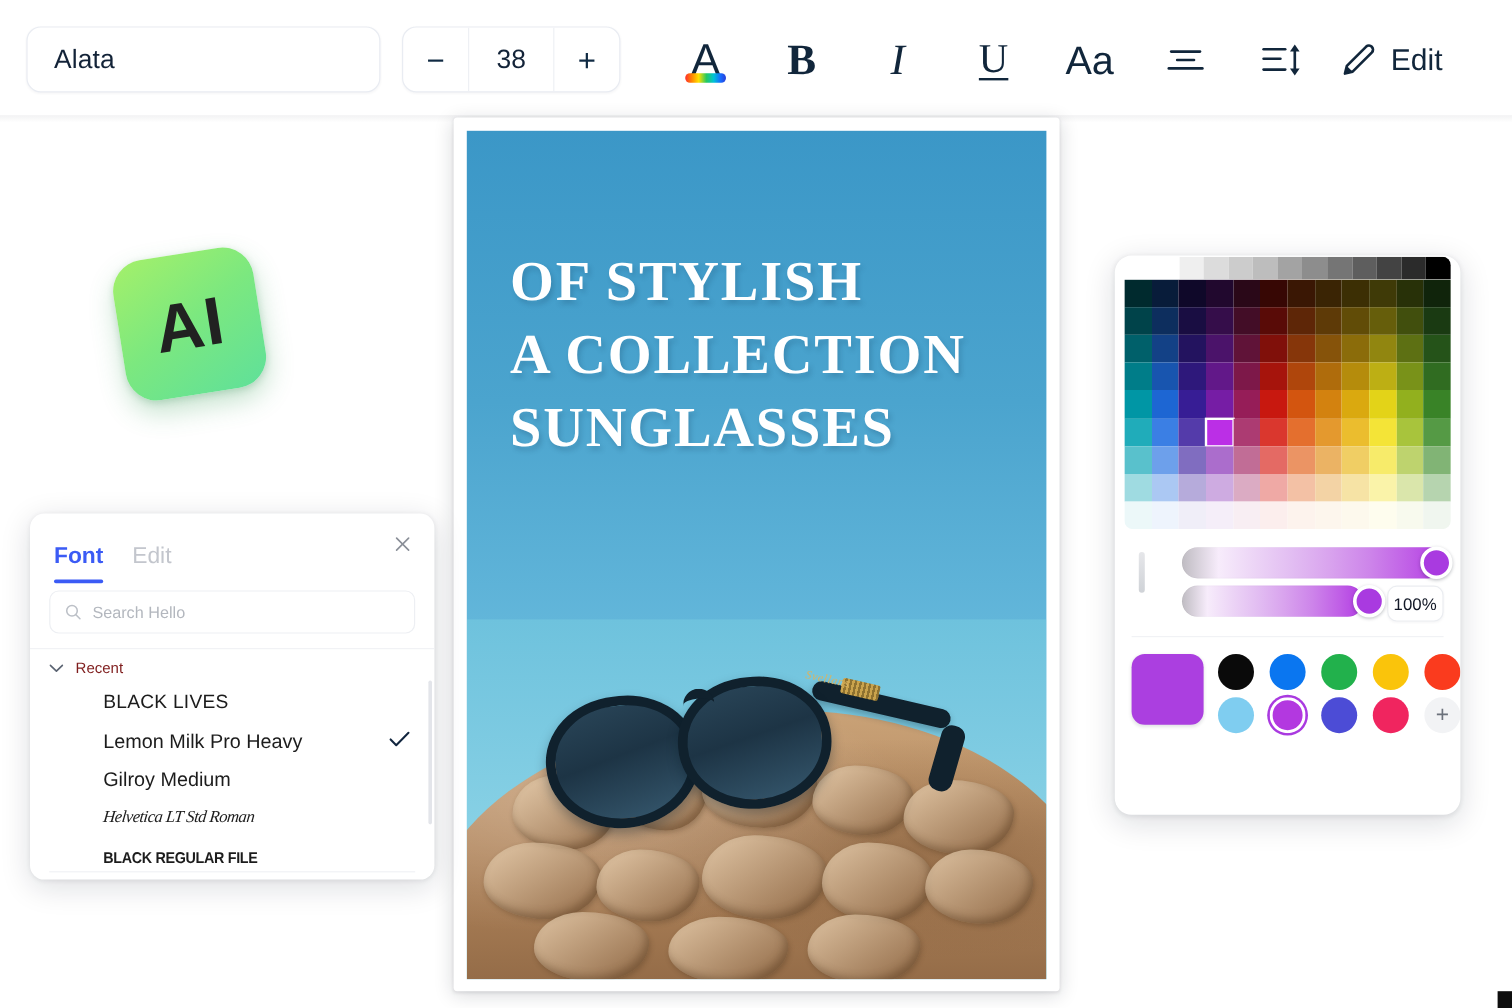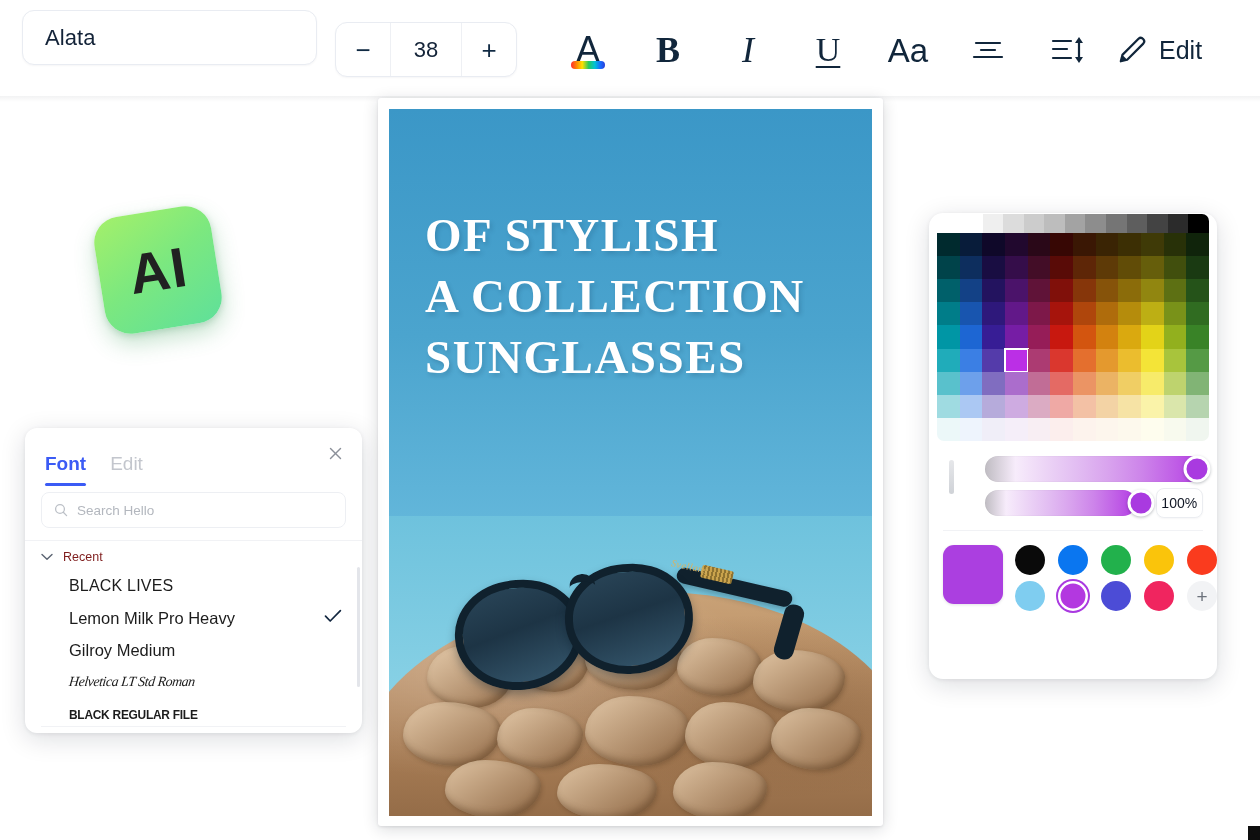--- a/index.html
+++ b/index.html
@@ -15,21 +15,21 @@
   .toolbar {
     position: absolute; left: 0; top: 0; width: 1260px; height: 99px;
     background: #ffffff; display: flex; align-items: center;
   }
   .toolbar-shadow {
     position:absolute; left:0; top:96px; width:1260px; height:6px;
     background: linear-gradient(to bottom, rgba(16,24,40,0.055), rgba(16,24,40,0));
     pointer-events:none;
   }
   .font-name-box {
-    position:absolute; left:22px; top:10px; width:295px; height:55px;
+    position:absolute; left:22px; top:22px; width:295px; height:55px;
     border:1px solid #e9ecf2; border-radius:12px; background:#fff;
     display:flex; align-items:center; padding:0 22px;
     box-shadow: 0 1px 2px rgba(16,24,40,0.04);
   }
   .font-name-box .txt { font-size:22px; color:#132338; letter-spacing:0.1px; }
 
   .stepper {
     position:absolute; left:335px; top:22px; height:55px; width:182px;
     border:1px solid #e9ecf2; border-radius:12px; background:#fff;
     display:flex; align-items:stretch; overflow:hidden;
@@ -195,21 +195,21 @@
     height:36px; border:1px solid #edeff3; border-radius:8px; background:#fff;
     display:flex; align-items:center; gap:9px; padding:0 12px;
   }
   .fp-search .ph { font-size:13.5px; color:#b3b7be; }
   .fp-divider { height:1px; background:#f1f2f5; }
   .fp-list { position:relative; height:192px; overflow:hidden; }
   .fp-recent { display:flex; align-items:center; gap:10px; padding:9px 16px 6px 16px; }
   .fp-recent .label { font-size:12.5px; color:#7f1d1d; }
   .fp-item {
     height:32px; display:flex; align-items:center; justify-content:space-between;
-    padding:0 20px 0 44px; cursor:pointer; color:#1c1c1c;
+    padding:0 20px 0 44px; cursor:pointer; color:#1c1c1c;margin-left:17px;
   }
   .fi-black-lives { font-family:"Liberation Sans", sans-serif; font-size:16px; letter-spacing:0.2px; }
   .fi-lemon { font-family:"Liberation Sans", sans-serif; font-size:16.5px; }
   .fi-gilroy { font-family:"Liberation Sans", sans-serif; font-size:16.5px; }
   .fi-helv { font-family:"Liberation Serif", serif; font-style:italic; font-size:14px;
              letter-spacing:-0.5px; transform:skewX(-6deg); }
   .fi-blackreg { font-family:"Liberation Sans", sans-serif; font-weight:700; font-size:13px;
                  letter-spacing:-0.3px; transform:scaleX(0.92); transform-origin:left center; }
   .fp-check { color:#12263f; font-size:16px; }
   .fp-bottomline { position:absolute; left:16px; right:16px; bottom:6px; height:1px; background:#f1f2f5; }
@@ -246,21 +246,21 @@
   .hue-grid i { display:block; position:relative; }
   .sw-sel {
     position:absolute; inset:-1px; border:2.5px solid #ffffff; box-sizing:border-box;
     box-shadow: 0 0 0 0.5px rgba(0,0,0,0.06);
   }
   .sliders { position:relative; margin-top:15px; padding:0 14px; }
   .slider-handle-bar {
     position:absolute; left:20px; top:4px; width:5px; height:34px; border-radius:3px;
     background: linear-gradient(to bottom,#e6e7ea,#cfd2d7);
   }
-  .slider-row { display:flex; align-items:center; gap:10px; margin-bottom:6px; }
+  .slider-row { display:flex; gap:10px; margin-bottom:6px; }
   .track {
     position:relative; height:26px; border-radius:13px;
     background: linear-gradient(to right,#bfbcc2 0%, #f7ecfb 14%, #ecd4f6 28%, #e2bdf2 42%, #d9a4ee 56%, #cd84ea 72%, #bf5ce6 88%, #b13be3 100%);
     box-shadow: inset 0 0 0 0.5px rgba(0,0,0,0.04);
   }
   .track.t1 { margin-left:42px; width:228px; }
   .track.t2 { margin-left:42px; width:172px; }
   .knob {
     position:absolute; top:50%; transform:translate(-50%,-50%);
     width:27px; height:27px; border-radius:50%;

